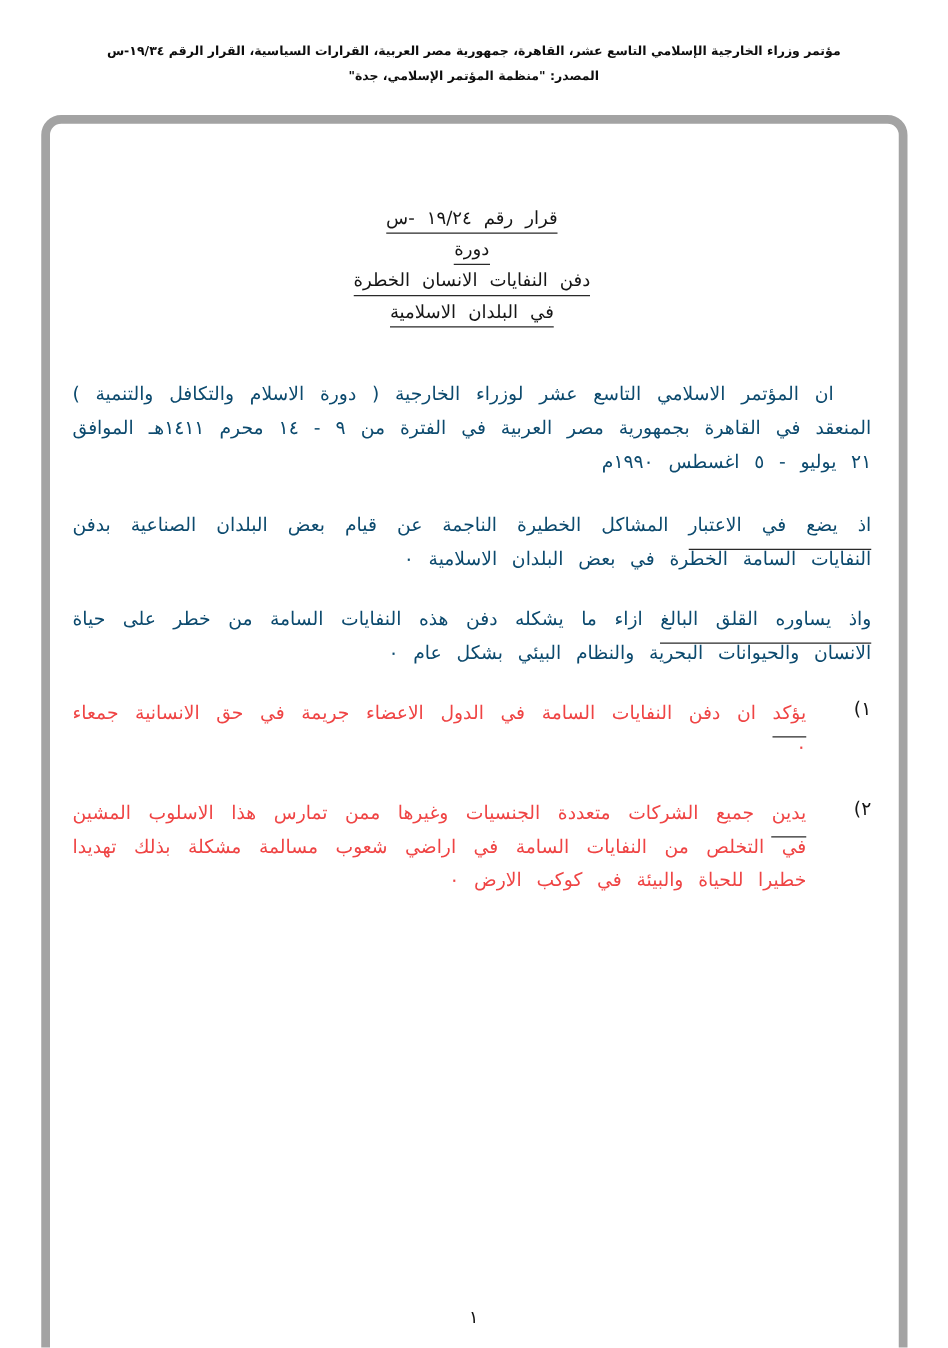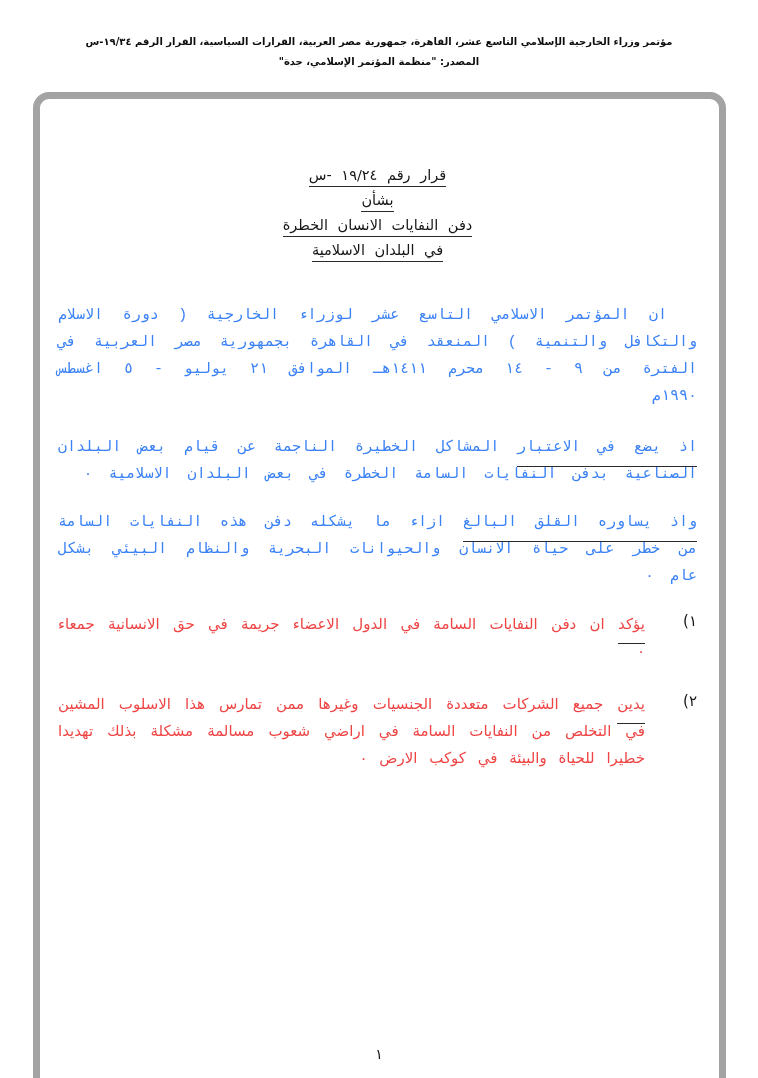--- a/index.html
+++ b/index.html
@@ -73,23 +73,22 @@
     padding-bottom: 3px;
   }
 
   
   .para {
     font-size: 15px;
     line-height: 27px;
     letter-spacing: 2.2px;
     word-spacing: 7px;
     text-align: justify;
-    color: #3b82f6;
+    color: #0c4a6e;
     margin-bottom: 21px;
-    font-family: Liberation Mono, monospace;
   }
   .para.opening { text-indent: 30px; margin-bottom: 24px; }
   .lead-underline {
     border-bottom: 1.4px solid #2a2a2a;
     padding-bottom: 10px;
   }
 
   
   .clause-item {
     display: flex;
@@ -131,21 +130,21 @@
 <header class="site-header">
   <div class="line1">مؤتمر وزراء الخارجية الإسلامي التاسع عشر، القاهرة، جمهورية مصر العربية، القرارات السياسية، القرار الرقم ١٩/٣٤-س</div>
   <div class="line2">المصدر:  "منظمة المؤتمر الإسلامي، جدة"</div>
 </header>
 
 <div class="doc-frame">
   <div class="doc-content">
 
     <div class="title-block">
       <div class="title-line"><span>قرار رقم ١٩/٢٤ -س</span></div>
-      <div class="title-line"><span>بشأن</span></div>
+      <div class="title-line"><span>دورة</span></div>
       <div class="title-line"><span>دفن النفايات الانسان الخطرة</span></div>
       <div class="title-line"><span>في البلدان الاسلامية</span></div>
     </div>
 
     <p class="para opening">ان المؤتمر الاسلامي التاسع عشر لوزراء الخارجية ( دورة الاسلام والتكافل والتنمية ) المنعقد في القاهرة بجمهورية مصر العربية في الفترة من ٩ - ١٤ محرم ١٤١١هـ الموافق ٢١ يوليو - ٥ اغسطس ١٩٩٠م</p>
 
     <p class="para"><span class="lead-underline">اذ يضع في الاعتبار</span><span> المشاكل الخطيرة الناجمة عن قيام بعض البلدان الصناعية بدفن النفايات السامة الخطرة في بعض البلدان الاسلامية ٠</span></p>
 
     <p class="para"><span class="lead-underline">واذ يساوره القلق البالغ</span><span> ازاء ما يشكله دفن هذه النفايات السامة من خطر على حياة الانسان والحيوانات البحرية والنظام البيئي بشكل عام ٠</span></p>
 

